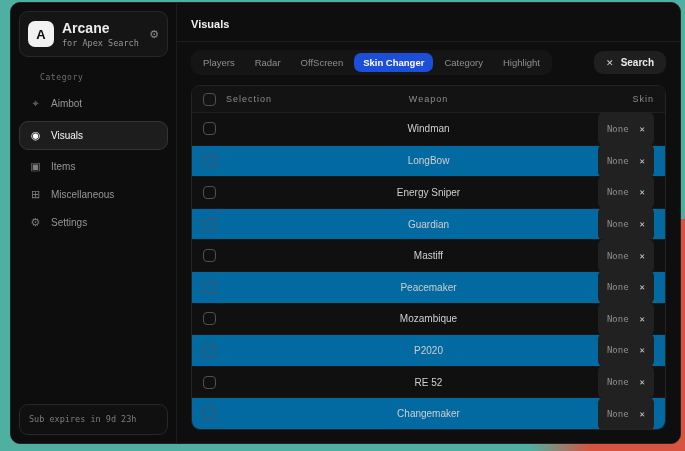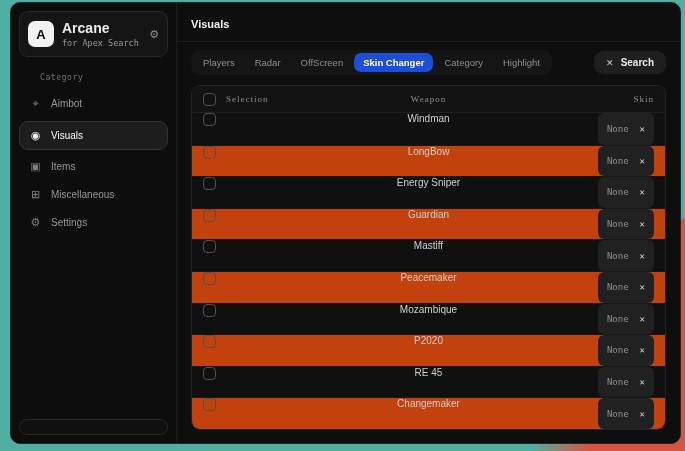--- a/index.html
+++ b/index.html
@@ -49,30 +49,30 @@
   .tabs-strip { display:flex; gap:2px; background:#151515; border-radius:9px; padding:3px; }
   .tab { padding:4px 9px; border-radius:7px; font-size:9.5px; color:#8f8f8f; cursor:pointer; white-space:nowrap; }
   .tab.active { background:#1d4ed8; color:#ffffff; font-weight:bold; }
   .search-btn { margin-left:auto; display:flex; align-items:center; gap:7px; background:#1f1f1f;
                 border-radius:9px; padding:6px 12px; color:#eaeaea; font-size:10px; font-weight:bold; cursor:pointer; }
   .search-btn .x { font-size:9px; color:#cfcfcf; font-weight:normal; }
 
   .table { margin:4px 14px 10px; border:1px solid #242424; border-radius:9px; overflow:hidden; background:#0e0e0e; }
   .t-head { position:relative; display:flex; align-items:center; height:27px; padding:0 11px;
             background:#131313; border-bottom:1px solid #202020;
-            font-family:Liberation Serif, serif; font-size:9px; color:#8d8d8d; letter-spacing:1px; }
+            font-family:Liberation Sans, sans-serif; font-size:9px; color:#8d8d8d; letter-spacing:1px; }
   .t-head .col-sel { margin-left:10px; }
   .col-center { position:absolute; left:50%; transform:translateX(-50%); }
   .col-right { margin-left:auto; }
   .checkbox { width:13px; height:13px; border:1.5px solid #505050; border-radius:4px;
               background:transparent; flex:0 0 13px; cursor:pointer; }
-  .t-row { position:relative; display:flex; height:31.6px; padding:0 11px;
+  .t-row { position:relative; display:flex; align-items:center; height:31.6px; padding:0 11px;
            border-top:1px solid #171717; }
   .t-row.base { background:#101010; }
-  .t-row.alt { background:#c2410c; }
+  .t-row.alt { background:#0369a1; }
   .t-row:first-of-type { border-top:none; }
   .weapon-name { position:absolute; left:50%; transform:translateX(-50%); font-size:10px; color:#cfcfcf; }
   .skin-pill { margin-left:auto; display:flex; align-items:center; gap:11px; background:#212121;
                border-radius:6px; padding:12px 9px; font-family:"DejaVu Sans Mono", monospace;
                font-size:9px; color:#8f8f8f; cursor:pointer; }
   .skin-pill .clear-x { color:#cdcdcd; font-size:9px; }
 </style>
 </head>
 <body>
 
@@ -112,20 +112,21 @@
         </div>
         <div class="nav-item base">
           <span class="nav-icon">⚙</span>
           <span class="nav-label">Settings</span>
         </div>
       </nav>
 
     <div class="side-spacer"></div>
 
     <div class="sub-card">
+      <div class="sub-line1">Sub expires in 9d 23h</div>
     </div>
   </aside>
 
   <section class="main">
     <div class="main-titlebar">
       <span class="main-title">Visuals</span>
     </div>
 
     <div class="tabs-row">
       <div class="tabs-strip">
@@ -212,21 +213,21 @@
           <div class="t-row alt">
             <span class="checkbox"></span>
             <span class="weapon-name">P2020</span>
             <span class="skin-pill">
               <span>None</span>
               <span class="clear-x">✕</span>
             </span>
           </div>
           <div class="t-row base">
             <span class="checkbox"></span>
-            <span class="weapon-name">RE 45</span>
+            <span class="weapon-name">RE 52</span>
             <span class="skin-pill">
               <span>None</span>
               <span class="clear-x">✕</span>
             </span>
           </div>
           <div class="t-row alt">
             <span class="checkbox"></span>
             <span class="weapon-name">Changemaker</span>
             <span class="skin-pill">
               <span>None</span>

